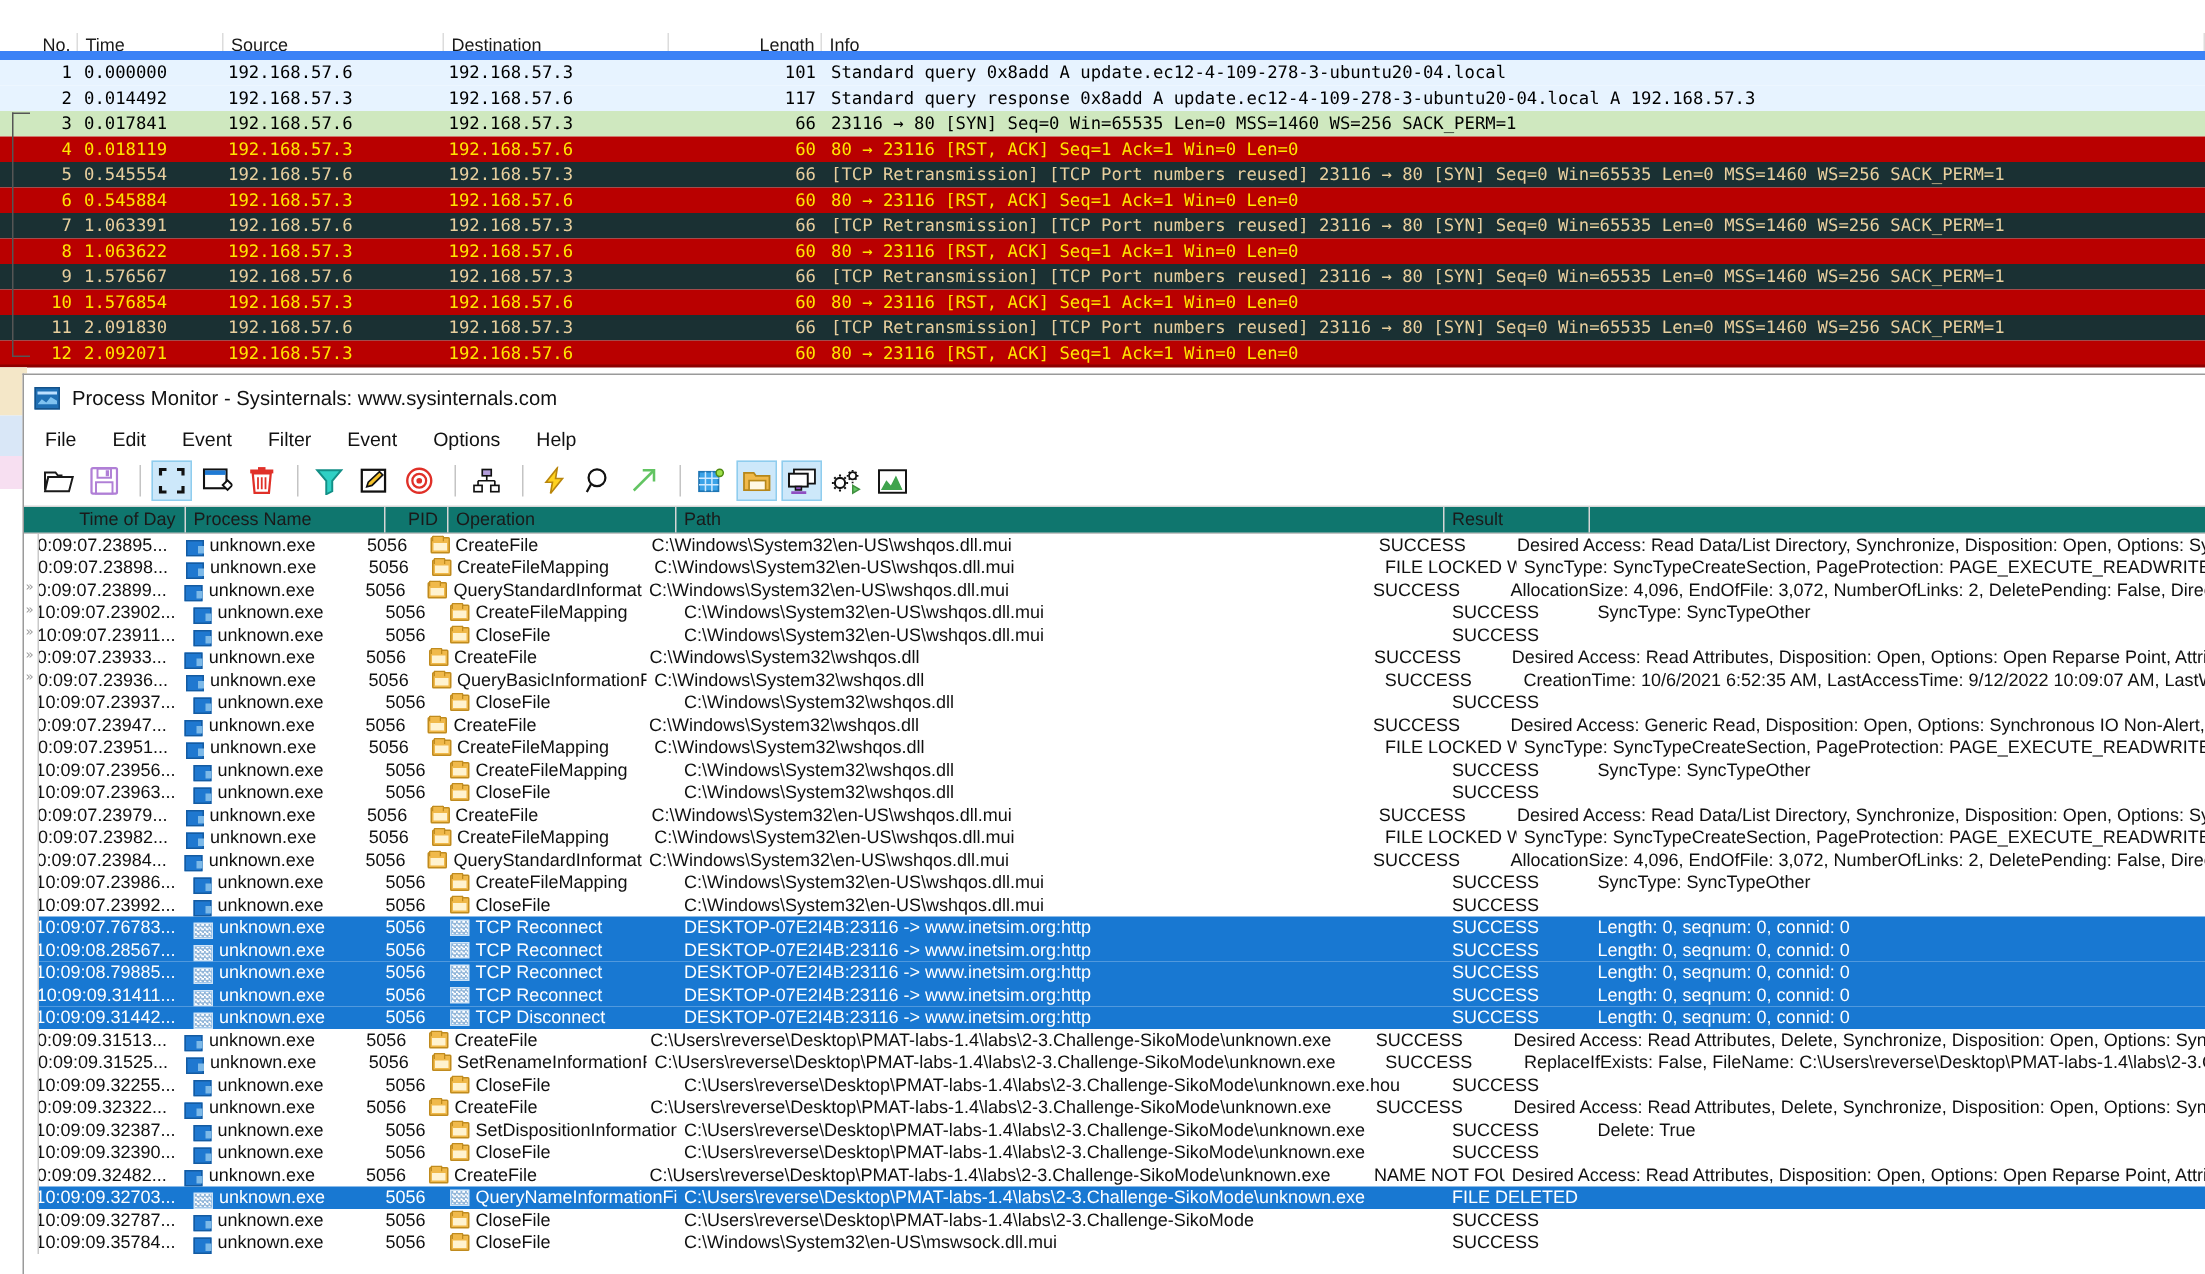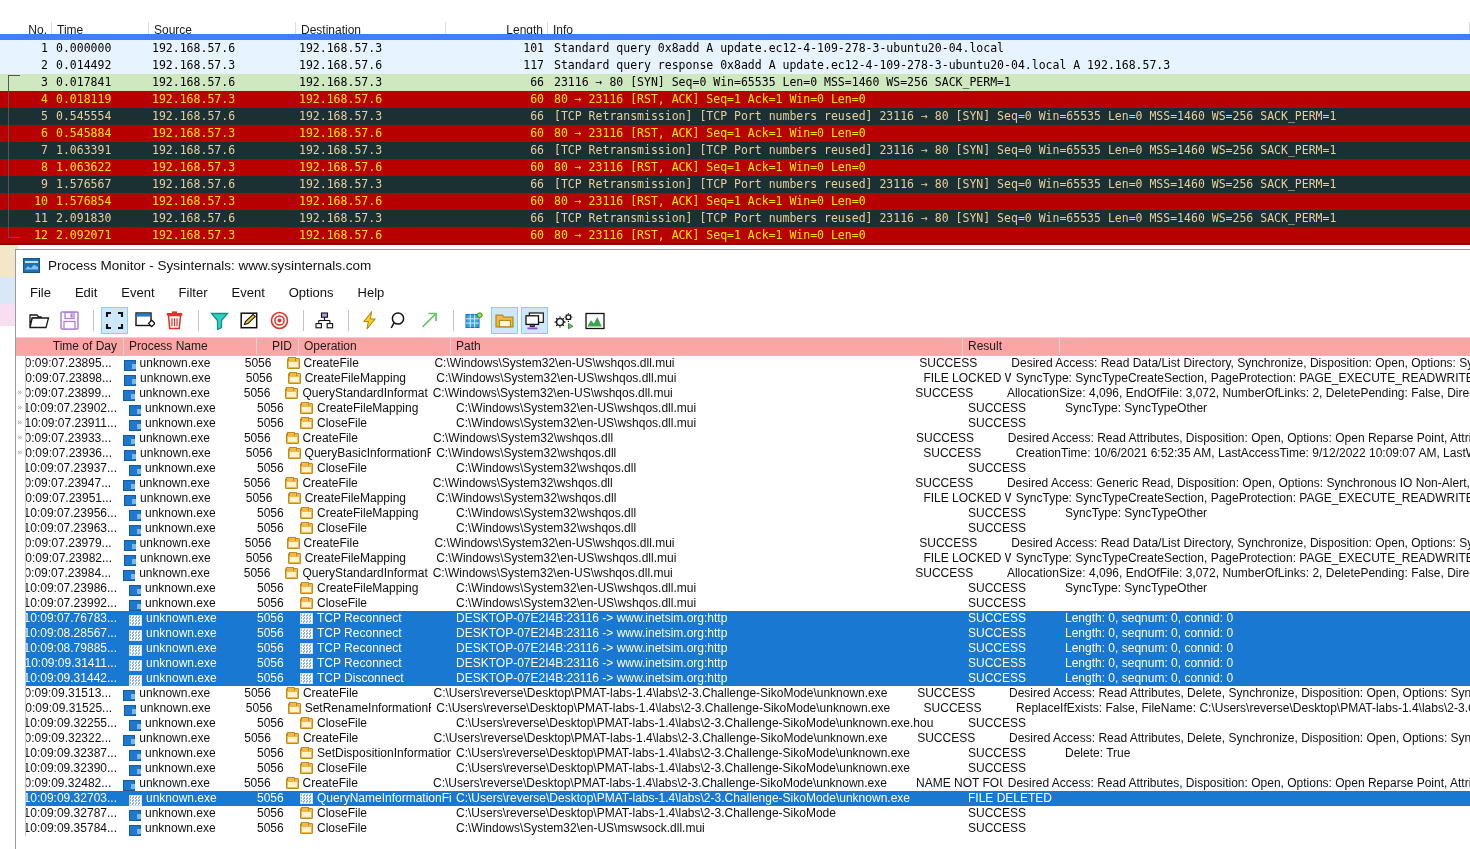--- a/index.html
+++ b/index.html
@@ -115,21 +115,21 @@
   }
   .tb { width: 27px; height: 27px; margin-right: 3px; position: relative;
         display: flex; align-items: center; justify-content: center; }
   .tb.sel { background: #cde8fa; border: 1px solid #8fcdee; }
   .tb svg { display: block; }
   .tbsep { width: 1px; height: 21px; background: #c4c4c4; margin: 0 7px; }
 
   
   #pm-header {
     height: 18px; display: flex; font-size: 12px; color: #1a1a1a;
-    background: #fca5a5; border-bottom: 1px solid #c4c4c4;
+    background: #0f766e; border-bottom: 1px solid #c4c4c4;
   }
   #pm-header .hc {
     border-right: 1px solid #d6d6d6; padding-left: 5px; line-height: 17px;
     overflow: hidden; white-space: nowrap;
   }
   .c-time { width: 108px; }
   .c-proc { width: 133px; }
   .c-pid  { width: 42px; }
   .c-op   { width: 152px; }
   .c-path { width: 512px; }

